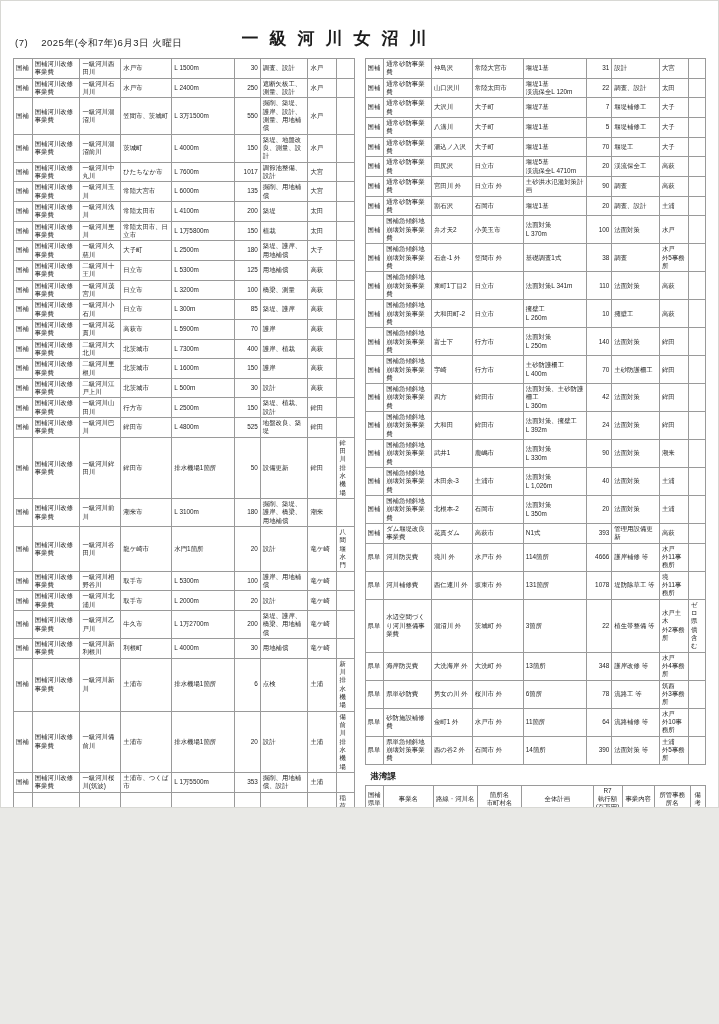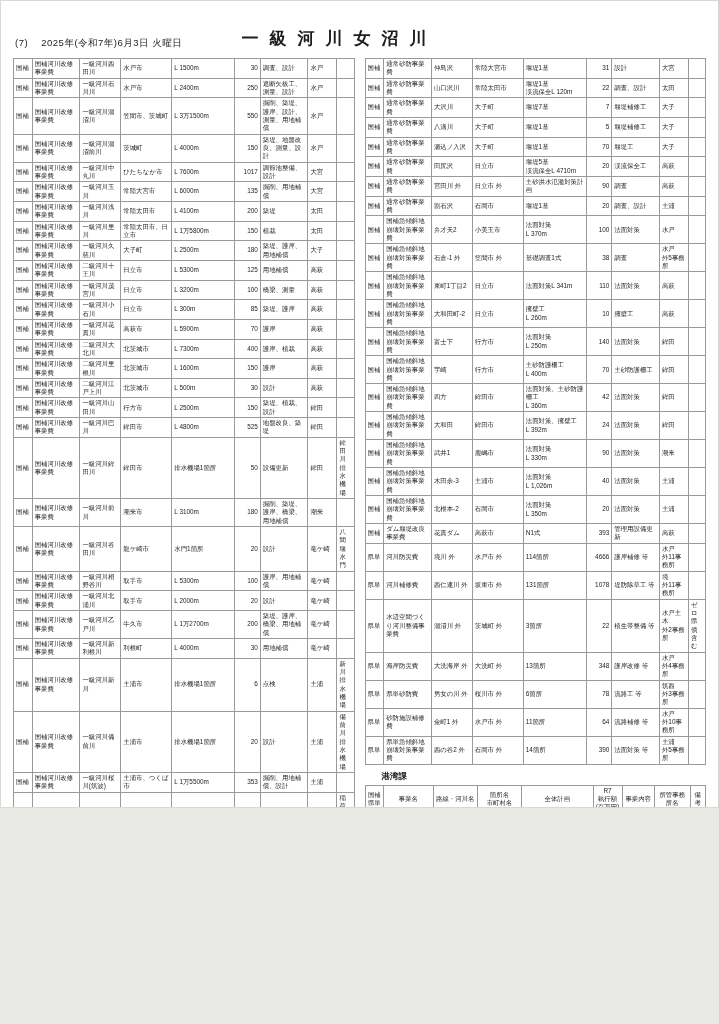--- a/index.html
+++ b/index.html
@@ -12,21 +12,21 @@
   .masthead{position:absolute;left:0;right:40px;top:0;text-align:center;font-size:17px;font-weight:bold;
             letter-spacing:11px;font-family:"Liberation Serif","DejaVu Serif",serif;}
   .cols{display:flex;gap:10px;margin-top:3px;align-items:flex-start;}
   .col{flex:1;min-width:0;}
   .contnote{font-size:8.5px;margin:1px 0 3px 2px;height:11px;}
   table{border-collapse:collapse;width:100%;table-layout:fixed;border:1.4px solid #777;}
   td,th{border:0.7px solid #9a9a9a;font-size:6.4px;line-height:1.3;padding:1px 2px;
         vertical-align:middle;white-space:pre-line;word-break:break-all;}
   th{font-weight:normal;text-align:center;background:#fff;}
   td.amt{text-align:right;white-space:nowrap;}
-  .section-heading{font-size:8.5px;font-weight:bold;margin:6px 0 2px 17px;}
+  .section-heading{font-size:8.5px;font-weight:bold;margin:6px 0 2px 6px;}
 </style>
 </head>
 <body>
 
 <div class="page">
 
   <div class="hdr">
     <div class="dateline">
       <span class="pageno">(7)</span>
       <span>2025年(令和7年)6月3日 火曜日</span>

